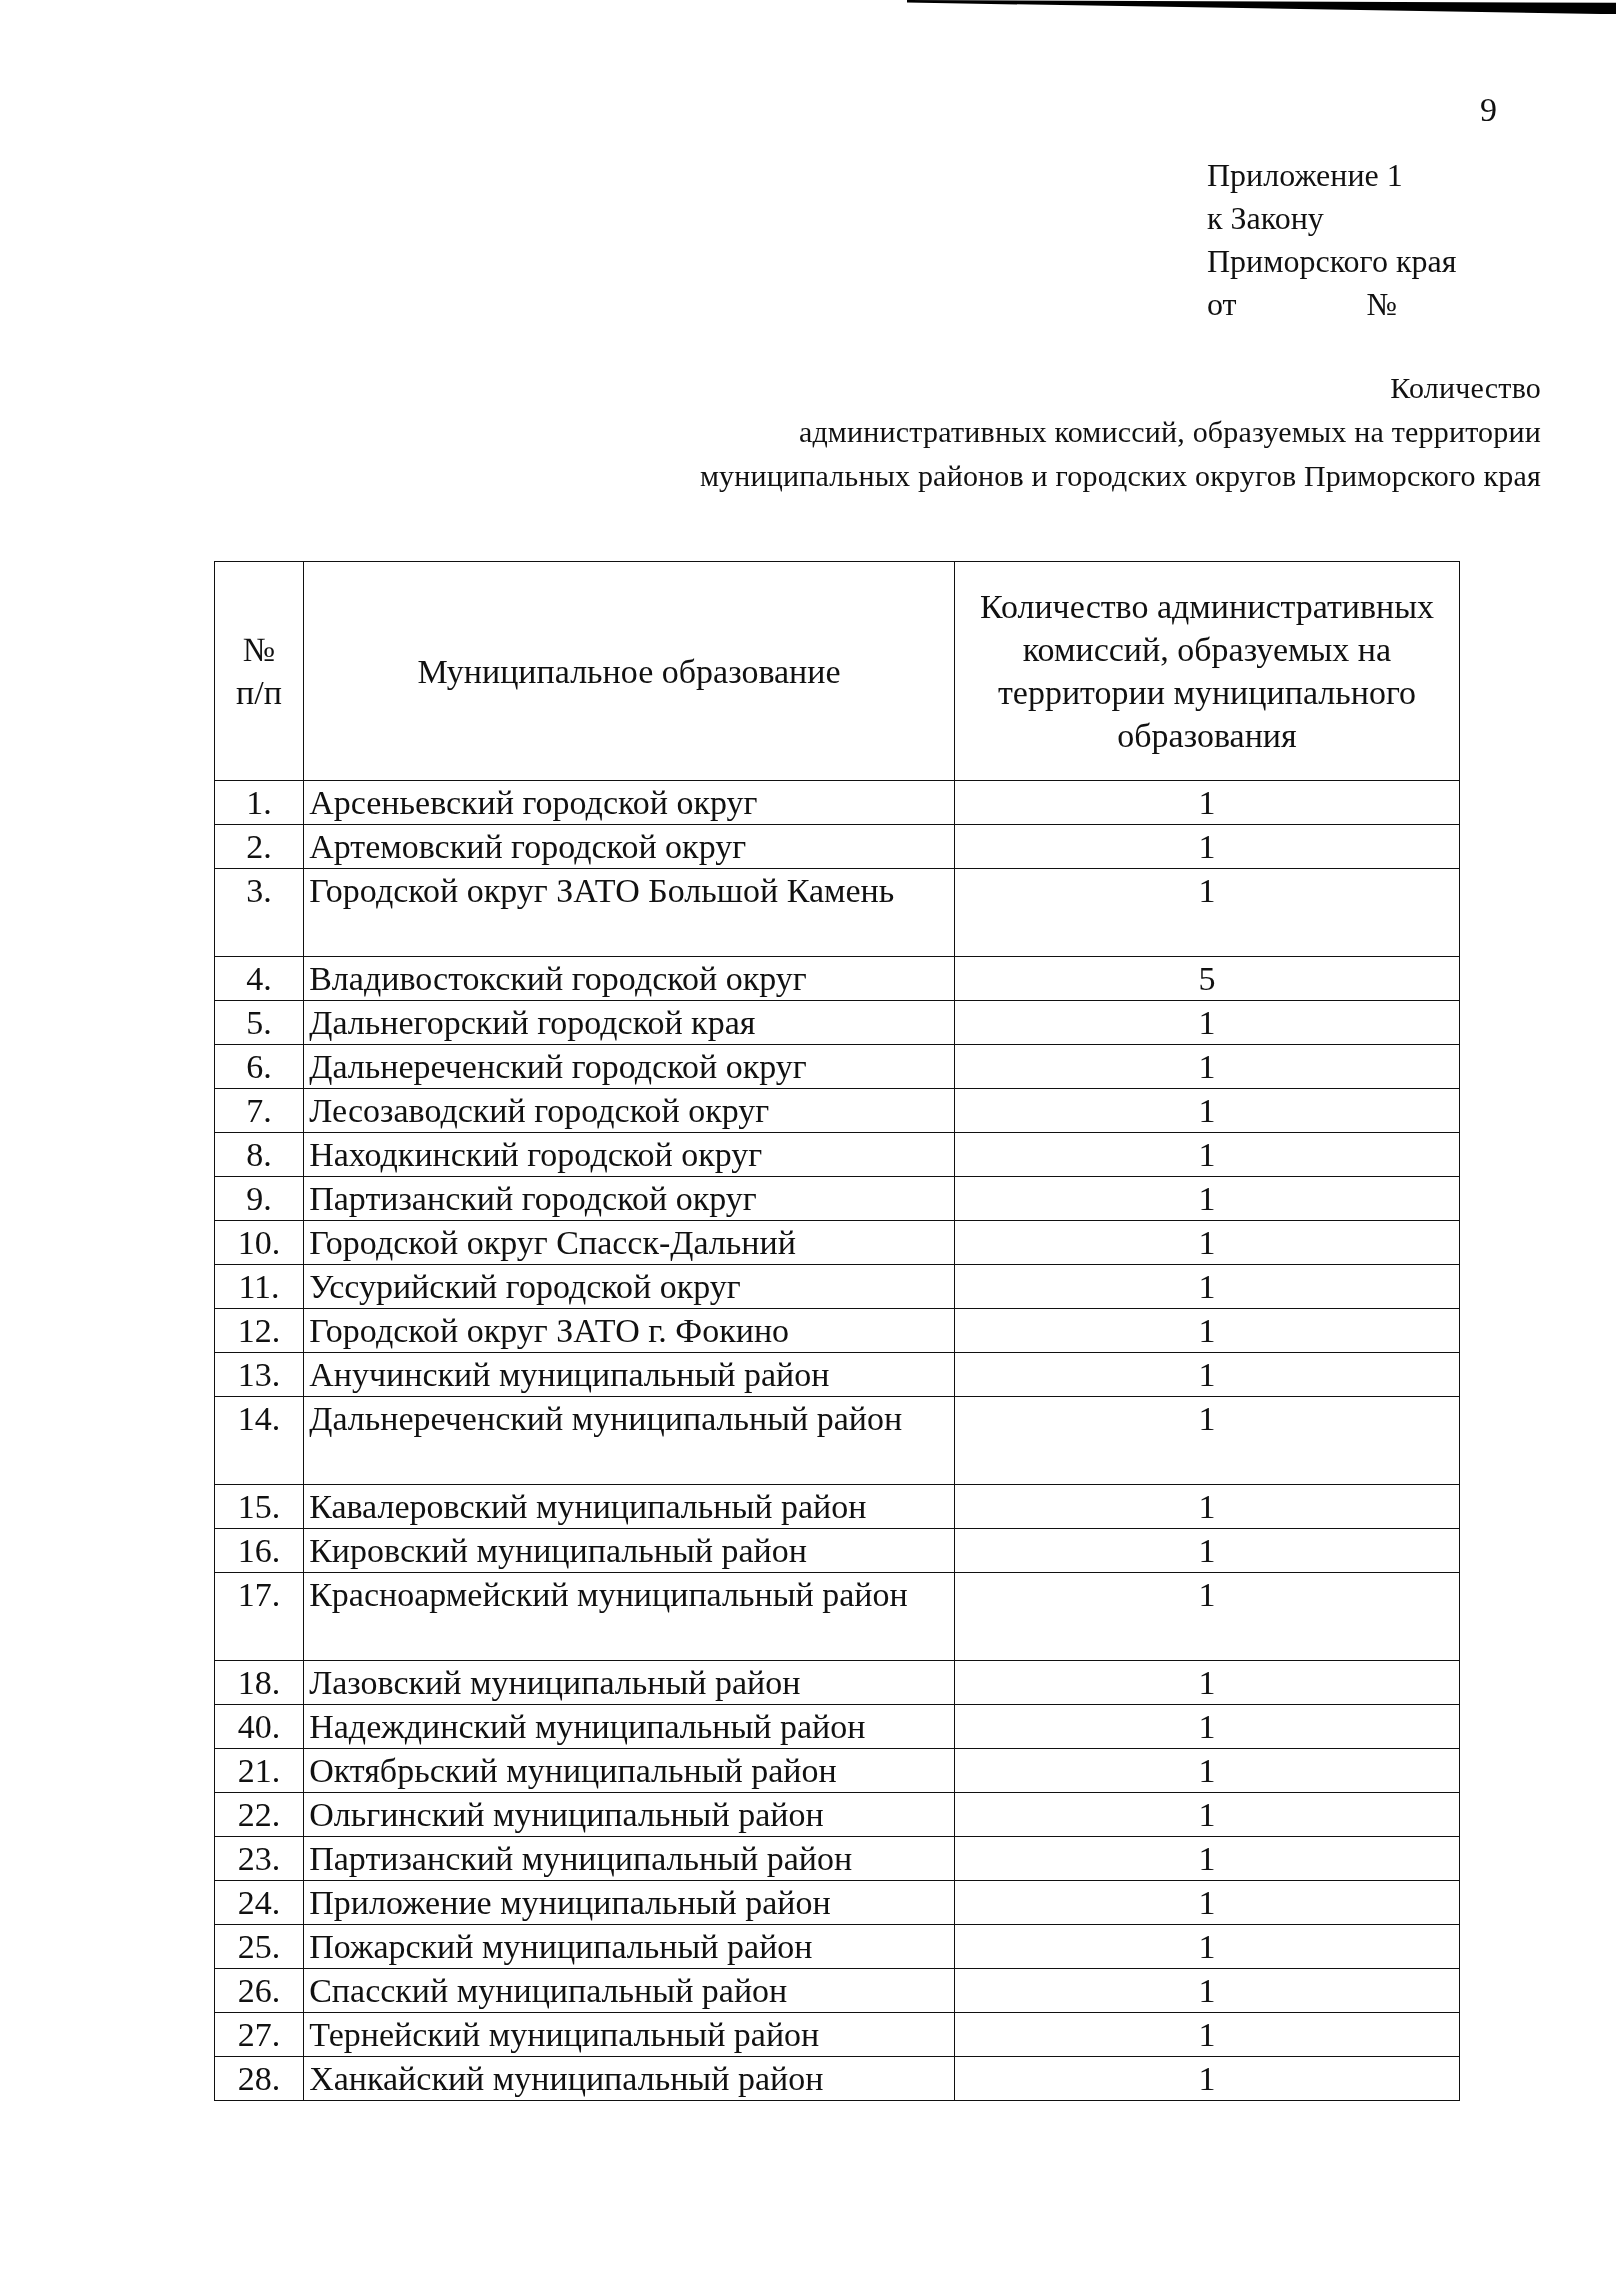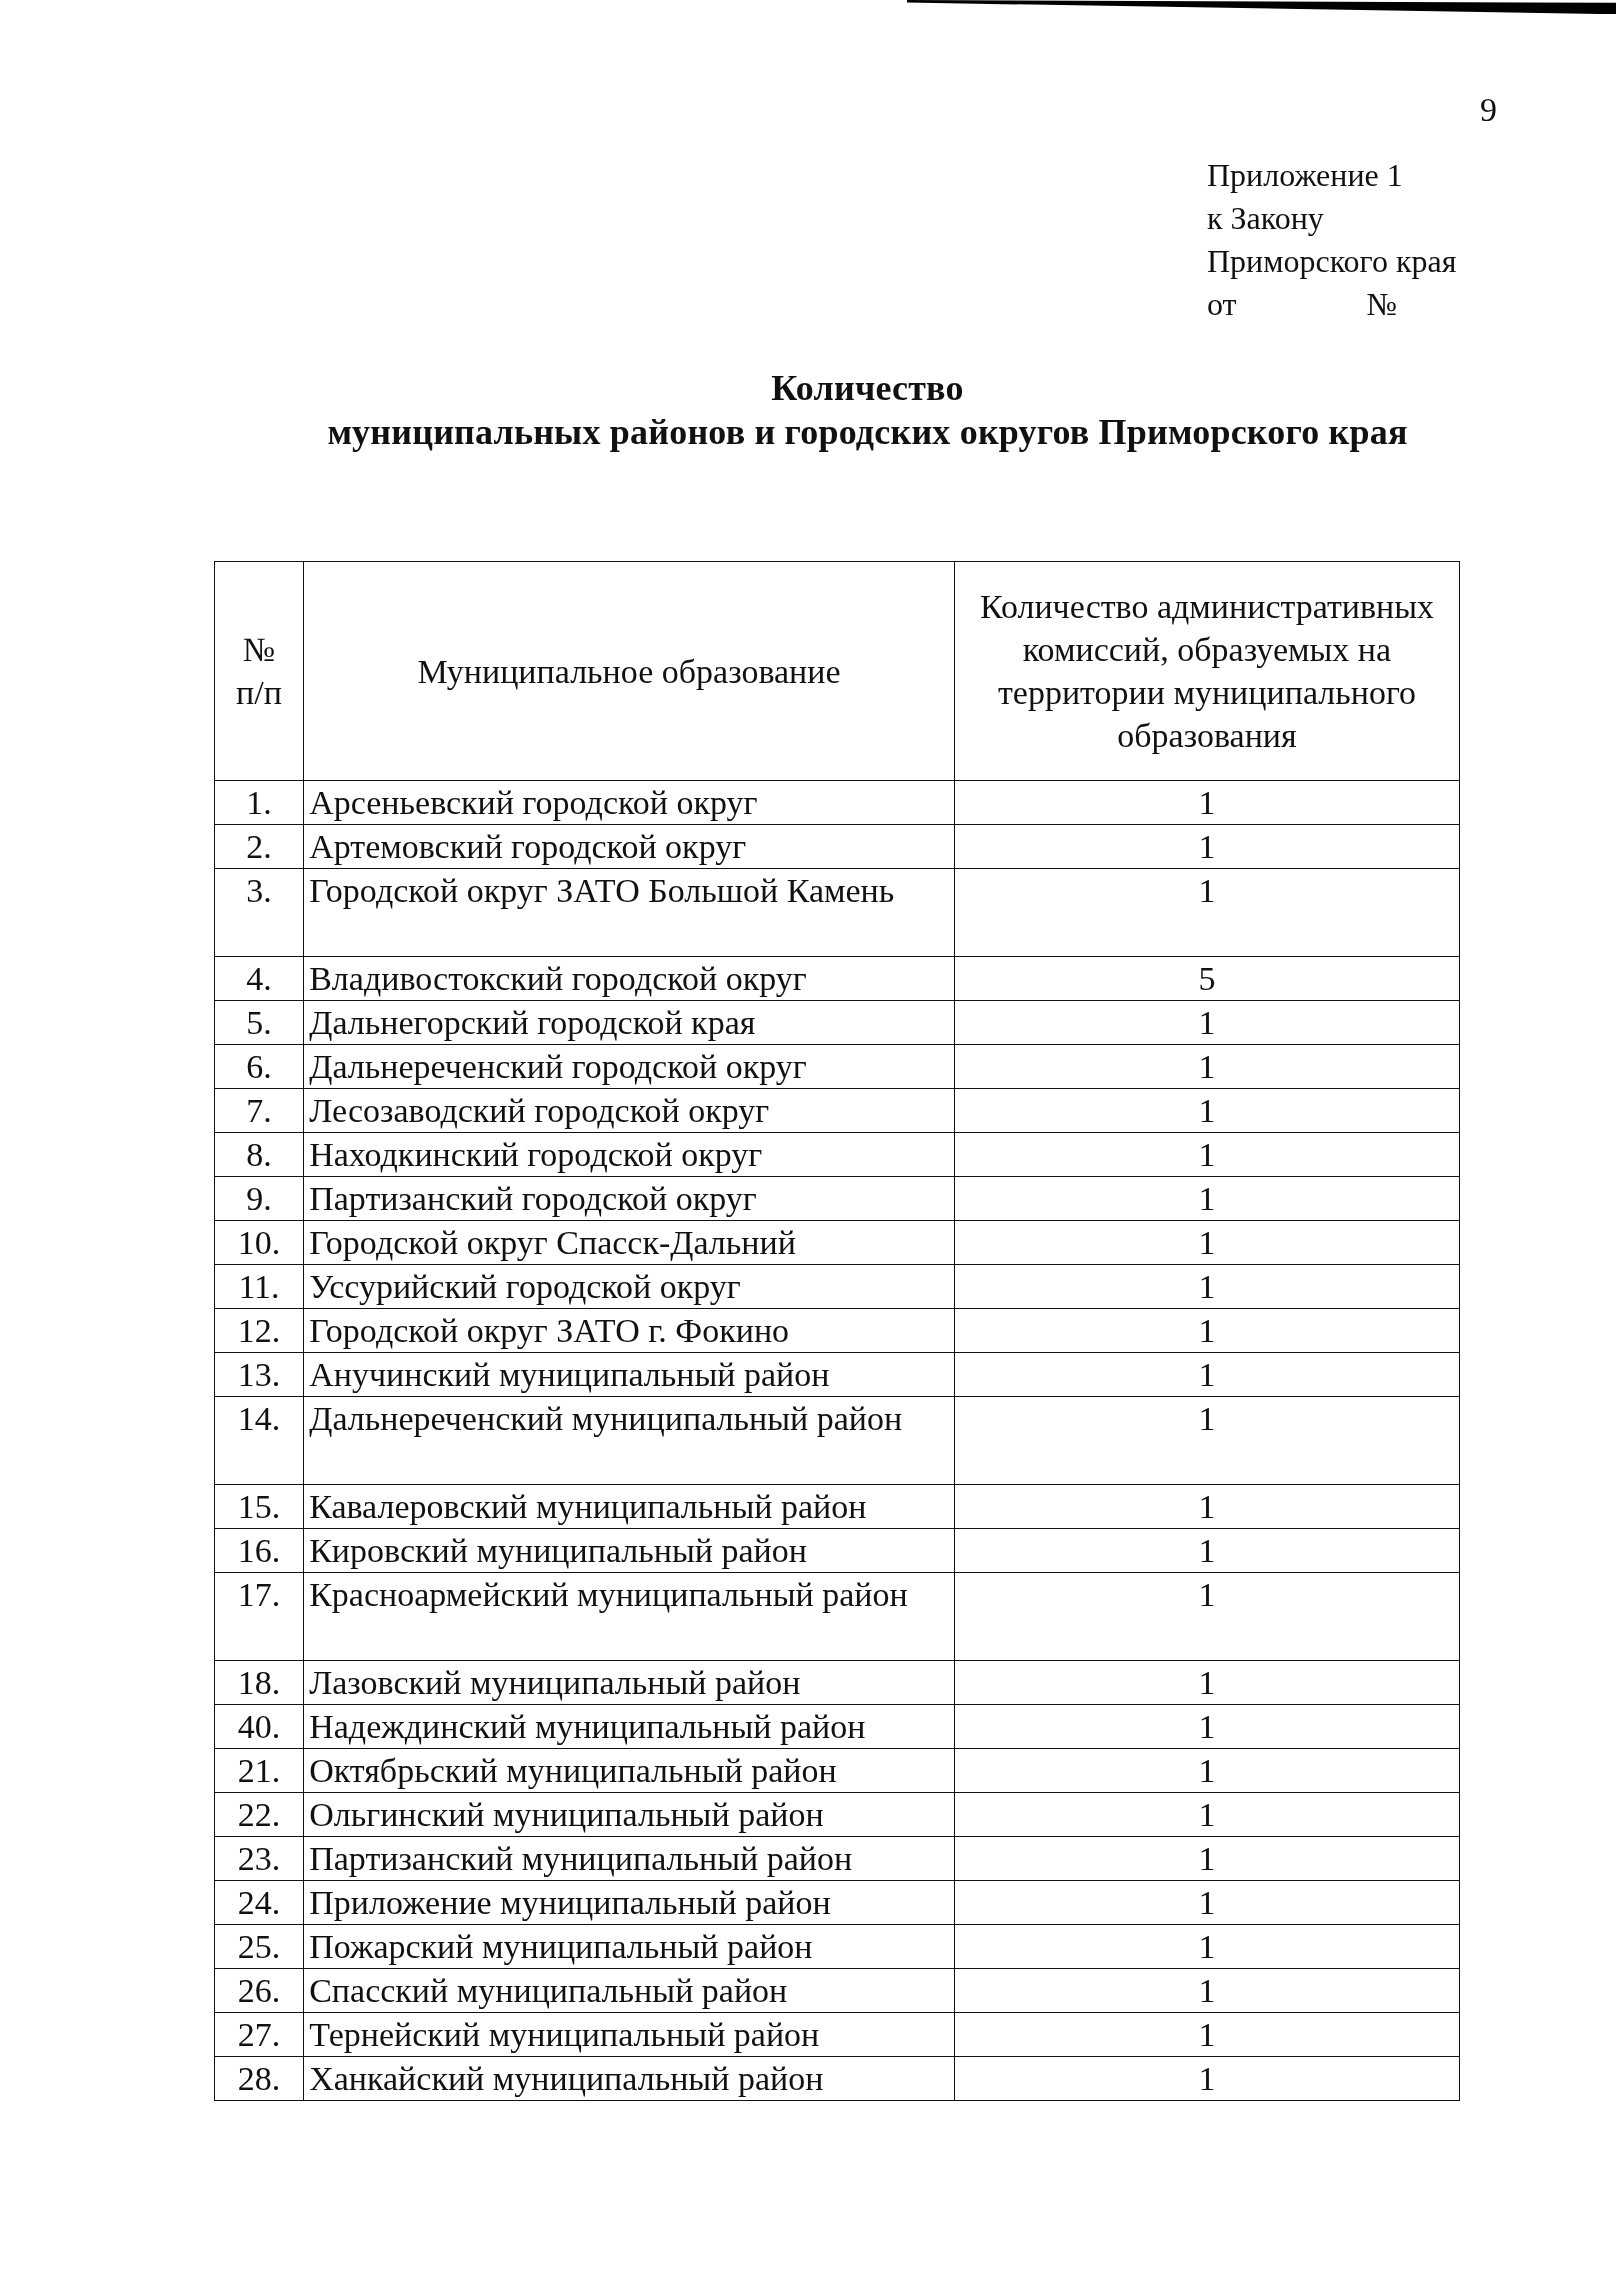--- a/index.html
+++ b/index.html
@@ -11,22 +11,22 @@
     position: absolute; left: 907px; top: 0; width: 709px; height: 14.2px;
     background: linear-gradient(to bottom, #000 0, #000 100%);
     clip-path: polygon(0 0, 100% 20%, 100% 100%, 0 18%);
   }
   .page-num { position: absolute; left: 1480px; top: 91px; font-size: 34px; }
   .appendix {
     position: absolute; left: 1207px; top: 154px; font-size: 32px; line-height: 43px;
   }
   .appendix .row-no span.no { margin-left: 130px; }
   .title {
-    position: absolute; left: 194px; width: 1347px; top: 366px; text-align: center;
-    font-weight: bold; font-size: 36px; line-height: 44px; letter-spacing: 0.2px;
+    position: absolute; left: 194px; width: 1347px; top: 366px; text-align: right;
+    font-weight: normal; font-size: 30px; line-height: 44px; letter-spacing: 0.2px;
   }
   table.main {
     position: absolute; left: 214px; top: 561px; width: 1245px;
     border-collapse: collapse; table-layout: fixed;
     font-size: 34px; line-height: 43px;
   }
   table.main td, table.main th {
     border: 1.9px solid #111; padding: 0 5.2px; vertical-align: top; font-weight: normal;
   }
   table.main th { vertical-align: middle; height: 218px; padding: 0 8px; }
@@ -50,20 +50,21 @@
   <div>Приложение 1</div>
   <div>к Закону</div>
   <div>Приморского края</div>
   <div class="row-no">
     <span>от</span><span class="no">№</span>
   </div>
 </div>
 
 <div class="title">
   <div>Количество</div>
+  <div>административных комиссий, образуемых на территории</div>
   <div>муниципальных районов и городских округов Приморского края</div>
 </div>
 
 <table class="main">
   <colgroup>
       <col class="c1">
       <col class="c2">
       <col class="c3">
     </colgroup>
   <thead>

